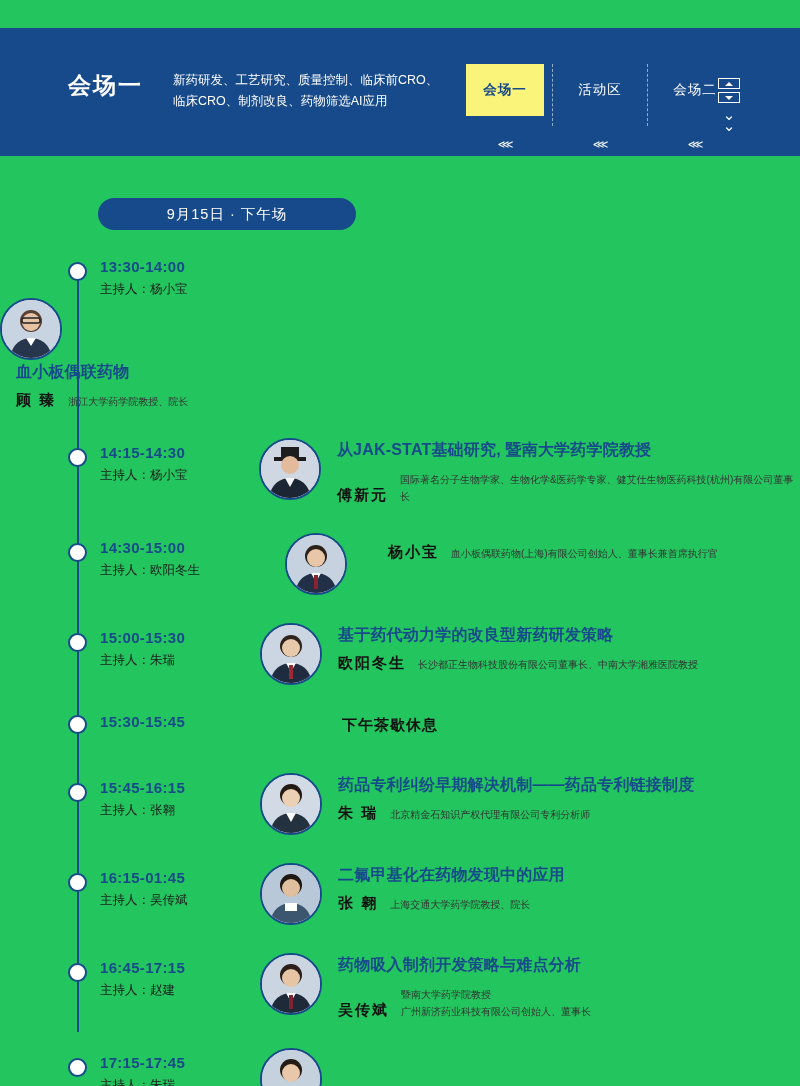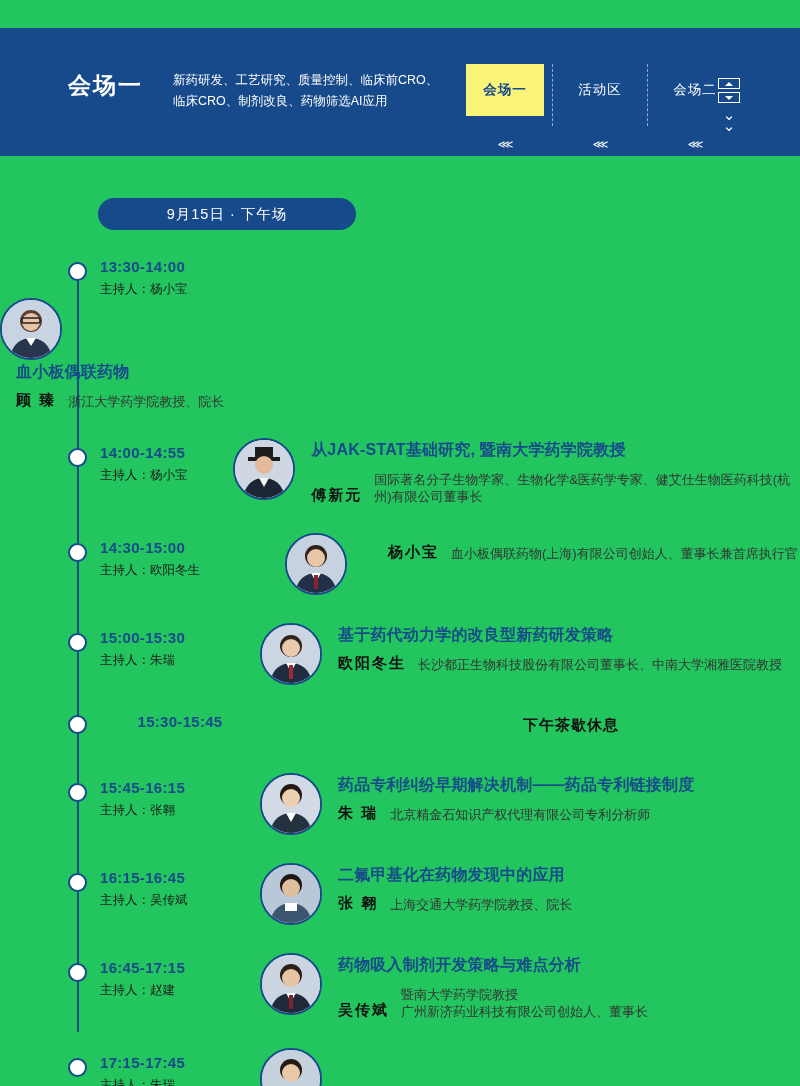--- a/index.html
+++ b/index.html
@@ -207,21 +207,21 @@
   .speaker-name {
     color: #111111;
     font-size: 15px;
     font-weight: bold;
     letter-spacing: 2px;
     white-space: nowrap;
   }
   .speaker-affil {
     margin-left: 12px;
     color: #333333;
-    font-size: 13px;
+    font-size: 10px;
     line-height: 17px;
     padding-top: 3px;
   }
   .break-row .break-label {
     margin-left: 4px;
     color: #111111;
     font-size: 15px;
     font-weight: bold;
     letter-spacing: 1px;
     padding-top: 3px;
@@ -289,21 +289,21 @@
         <div class="speaker-line">
           <div class="speaker-name">顾 臻</div>
           <div class="speaker-affil">浙江大学药学院教授、院长</div>
         </div>
       </div>
     </div>
 
     <div class="row" style="margin-bottom:28px;">
       <div class="bullet"></div>
       <div class="time-col">
-        <div class="time">14:00-14:55</div>
+        <div class="time">14:15-14:30</div>
         <div class="host">主持人：杨小宝</div>
       </div>
       <div class="avatar">
         <svg width="58" height="58" viewBox="0 0 58 58">
             <rect width="58" height="58" fill="#cfd7e2"></rect>
             <path d="M13 17h32v4H13z" fill="#1d1d1d"></path>
             <path d="M20 7h18v11H20z" fill="#1d1d1d"></path>
             <circle cx="29" cy="25" r="9" fill="#e3bb9c"></circle>
             <path d="M8 58c2-14 11-20 21-20s19 6 21 20z" fill="#1b2533"></path>
             <path d="M24 38l5 9 5-9z" fill="#f2f2f2"></path>
@@ -360,21 +360,21 @@
       </div>
       <div class="info">
         <div class="talk-title">基于药代动力学的改良型新药研发策略</div>
         <div class="speaker-line">
           <div class="speaker-name">欧阳冬生</div>
           <div class="speaker-affil" style="white-space:pre-line;">长沙都正生物科技股份有限公司董事长、中南大学湘雅医院教授</div>
         </div>
       </div>
     </div>
 
-    <div class="row break-row" style="margin-bottom:26px; min-height:34px;text-align:center;">
+    <div class="row break-row" style="margin-bottom:26px; min-height:34px;">
       <div class="bullet" style="top:2px;"></div>
       <div class="time-col" style="padding-top:0;">
         <div class="time">15:30-15:45</div>
       </div>
       <div class="break-spacer"></div>
       <div class="info" style="padding-top:0;">
         <div class="break-label">下午茶歇休息</div>
       </div>
     </div>
 
@@ -398,21 +398,21 @@
         <div class="speaker-line">
           <div class="speaker-name">朱 瑞</div>
           <div class="speaker-affil">北京精金石知识产权代理有限公司专利分析师</div>
         </div>
       </div>
     </div>
 
     <div class="row" style="margin-bottom:28px;">
       <div class="bullet"></div>
       <div class="time-col">
-        <div class="time">16:15-16:45</div>
+        <div class="time">16:15-01:45</div>
         <div class="host">主持人：吴传斌</div>
       </div>
       <div class="avatar">
         <svg width="58" height="58" viewBox="0 0 58 58">
             <rect width="58" height="58" fill="#b9c8d8"></rect>
             <circle cx="29" cy="20" r="11" fill="#1f1712"></circle>
             <circle cx="29" cy="23" r="9" fill="#e0bf9e"></circle>
             <path d="M8 58c2-14 11-20 21-20s19 6 21 20z" fill="#3c5670"></path>
             <path d="M23 38h12v8H23z" fill="#ffffff"></path>
           </svg>

